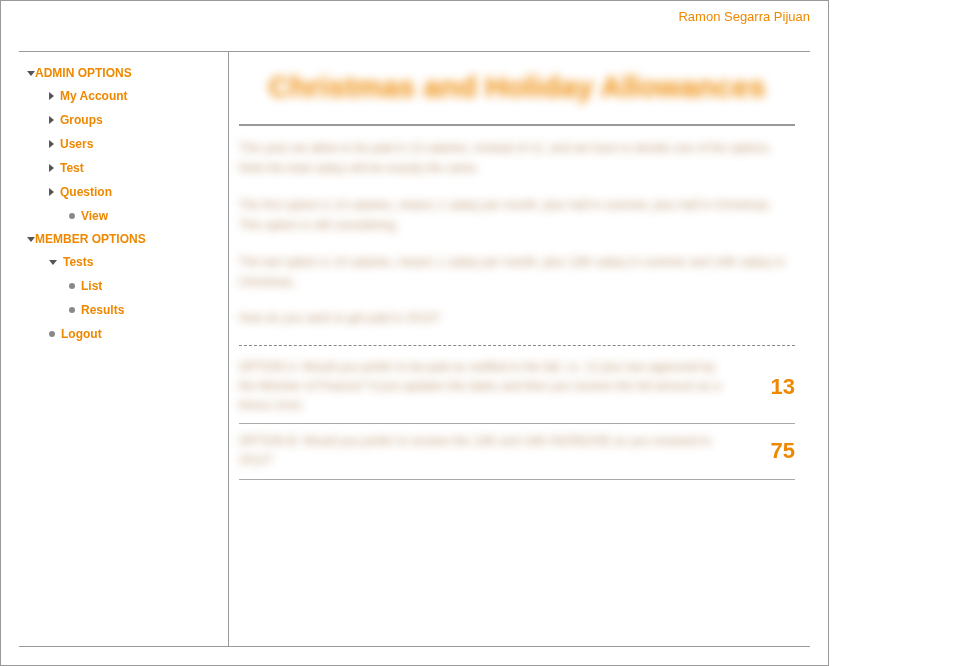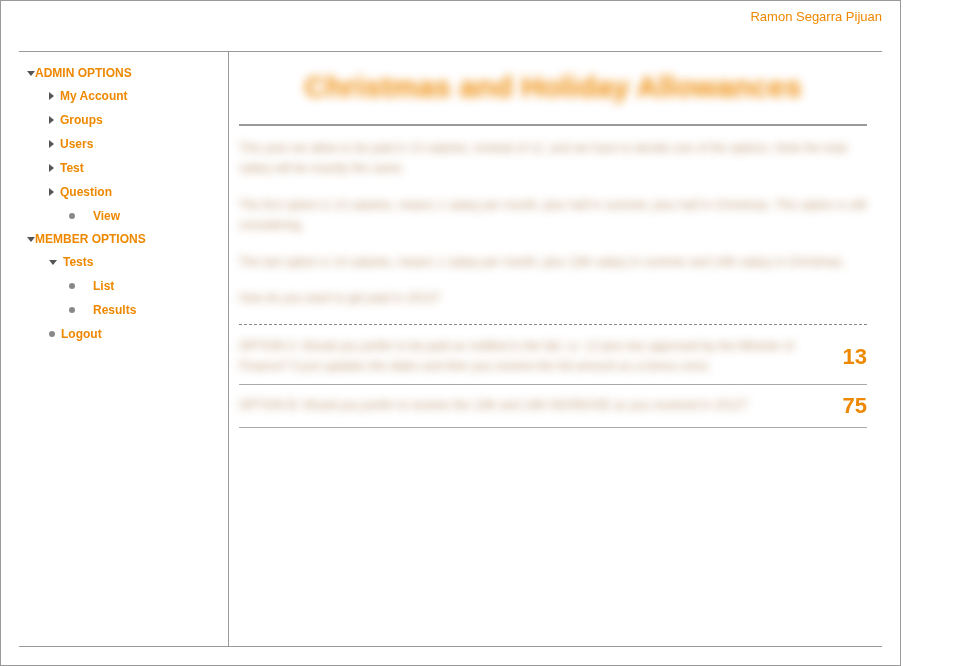--- a/index.html
+++ b/index.html
@@ -4,21 +4,21 @@
   <style>
     * { box-sizing: border-box; }
     body {
       margin: 0;
       padding: 0;
       font-family: Verdana, Arial, sans-serif;
       font-size: 12px;
       background: #fff;
     }
     .outer-frame {
-      width: 901px;
+      width: 829px;
       height: 666px;
       border: 1px solid #999;
       position: relative;
       background: #fff;
     }
     .user-bar {
       text-align: right;
       padding: 8px 18px 4px 18px;
       color: #ee8800;
       font-size: 13px;
@@ -58,21 +58,21 @@
       gap: 6px;
       cursor: pointer;
     }
     .nav-subitem {
       color: #ee8800;
       font-weight: bold;
       font-size: 12px;
       padding: 5px 0 5px 42px;
       display: flex;
       align-items: center;
-      gap: 18px;
+      gap: 6px;
       cursor: pointer;
     }
     .arrow-down {
       width: 0; height: 0;
       border-left: 4px solid transparent;
       border-right: 4px solid transparent;
       border-top: 5px solid #555;
       display: inline-block;
     }
     .arrow-right {

